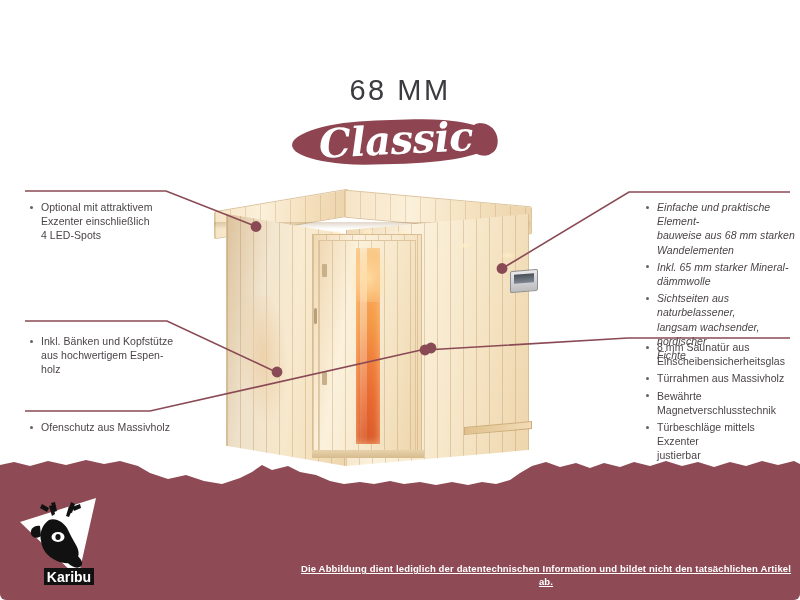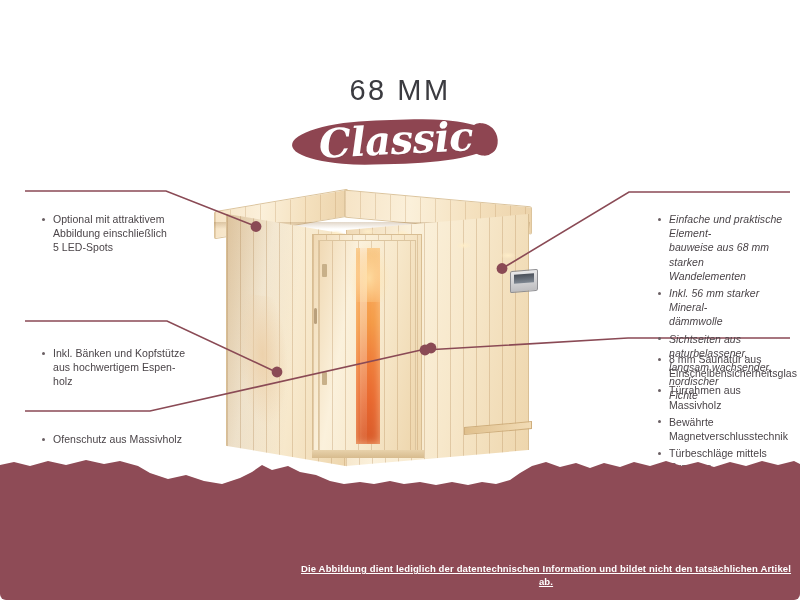--- a/index.html
+++ b/index.html
@@ -147,21 +147,21 @@
     position:absolute;left:300px;bottom:12px;width:492px;text-align:center;
     font-size:9.5px;font-weight:700;color:#ffffff;letter-spacing:.15px;line-height:13px;text-decoration:underline;
   }
 
   
   .logo{position:absolute;left:18px;bottom:12px;width:92px;height:96px;}
   .logo svg{display:block;}
 
   
   .ann{position:absolute;}
-  .ann ul{list-style:none;margin:16px;padding:0;}
+  .ann ul{list-style:none;margin:4px;padding:0;}
   .ann li{
     position:relative;padding-left:13px;margin:0 0 3px 0;
     font-size:10.5px;line-height:14.2px;color:#4a4448;letter-spacing:.05px;
   }
   .ann li:before{
     content:"";position:absolute;left:2px;top:5.5px;width:3px;height:3px;
     border-radius:50%;background:#6a5f63;
   }
   .ann.left{left:24px;}
   .ann.right{left:640px;}
@@ -230,22 +230,22 @@
       <circle cx="431" cy="348" r="5.4"></circle>
       <circle cx="502" cy="268.5" r="5.4"></circle>
       <circle cx="425" cy="350" r="5.4"></circle>
     </g>
   </svg>
 
   <div class="ann left ann-l1">
     <ul>
       <li>
         <span>Optional mit attraktivem</span><br>
-        <span>Abbildung einschließlich</span><br>
-        <span>5 LED-Spots</span>
+        <span>Exzenter einschließlich</span><br>
+        <span>4 LED-Spots</span>
       </li>
     </ul>
   </div>
 
   <div class="ann left ann-l2">
     <ul>
       <li>
         <span>Inkl. Bänken und Kopfstütze</span><br>
         <span>aus hochwertigem Espen-</span><br>
         <span>holz</span>
@@ -262,21 +262,21 @@
   </div>
 
   <div class="ann right ann-r1">
     <ul>
       <li>
         <span>Einfache und praktische Element-</span><br>
         <span>bauweise aus 68 mm starken</span><br>
         <span>Wandelementen</span>
       </li>
       <li>
-        <span>Inkl. 56 mm starker Mineral-</span><br>
+        <span>Inkl. 65 mm starker Mineral-</span><br>
         <span>dämmwolle</span>
       </li>
       <li>
         <span>Sichtseiten aus naturbelassener,</span><br>
         <span>langsam wachsender, nordischer</span><br>
         <span>Fichte</span>
       </li>
     </ul>
   </div>
 
@@ -305,14 +305,44 @@
         L138,18 L150,25 L168,31 L186,27 L204,33 L222,36 L240,30 L252,24 L262,17 L272,22
         L288,18 L300,24 L316,27 L330,33 L344,36 L360,34 L374,36 L390,33 L404,36 L420,34
         L436,37 L452,34 L468,37 L482,34 L496,36 L510,32 L520,25 L532,18 L546,14 L560,19
         L576,15 L590,20 L604,15 L620,19 L634,14 L650,18 L666,13 L682,18 L698,14 L714,19
         L730,14 L746,18 L762,13 L778,17 L794,13 L800,16 L800,152 L0,152 Z"></path>
     </svg>
   </div>
 
   <div class="footnote">Die Abbildung dient lediglich der datentechnischen Information und bildet nicht den tatsächlichen Artikel ab.</div>
 
+  <div class="logo">
+    <svg viewBox="0 0 92 96" xmlns="http://www.w3.org/2000/svg">
+
+      <polygon points="2,30 78,6 60,86" fill="#ffffff"></polygon>
+
+      <g fill="#111111">
+        <path d="M34,24 L31,14 L35,13 L37,22 Z"></path>
+        <path d="M31,16 L24,12 L22,16 L29,20 Z"></path>
+        <path d="M36,20 L33,11 L37,10 L39,19 Z"></path>
+        <path d="M50,20 L53,10 L57,12 L54,21 Z"></path>
+        <path d="M54,15 L62,12 L63,16 L56,19 Z"></path>
+        <path d="M48,24 L51,14 L55,16 L51,25 Z"></path>
+      </g>
+
+      <path fill="#111111" d="M31,28 C25,32 21,40 23,49 C24,58 30,65 39,69
+        C46,72 54,72 58,68 C62,64 61,58 58,53 C55,48 52,42 49,36
+        C46,31 38,25 31,28 Z"></path>
+
+      <path fill="#111111" d="M48,58 C55,60 62,64 64,70 C65,74 61,77 56,75
+        C50,73 46,67 46,62 Z"></path>
+
+      <ellipse cx="40" cy="45" rx="6.5" ry="5" fill="#ffffff"></ellipse>
+      <ellipse cx="40" cy="45" rx="2.6" ry="3" fill="#111111"></ellipse>
+
+      <path fill="#111111" d="M22,34 C16,33 12,37 13,42 C14,46 19,47 23,44 Z"></path>
+
+      <rect x="26" y="76" width="50" height="17" fill="#111111"></rect>
+      <text x="51" y="89.5" text-anchor="middle" fill="#ffffff" font-family="Liberation Sans, sans-serif" font-size="14" font-weight="700">Karibu</text>
+    </svg>
+  </div>
 
 </div>
 
 </body></html>

